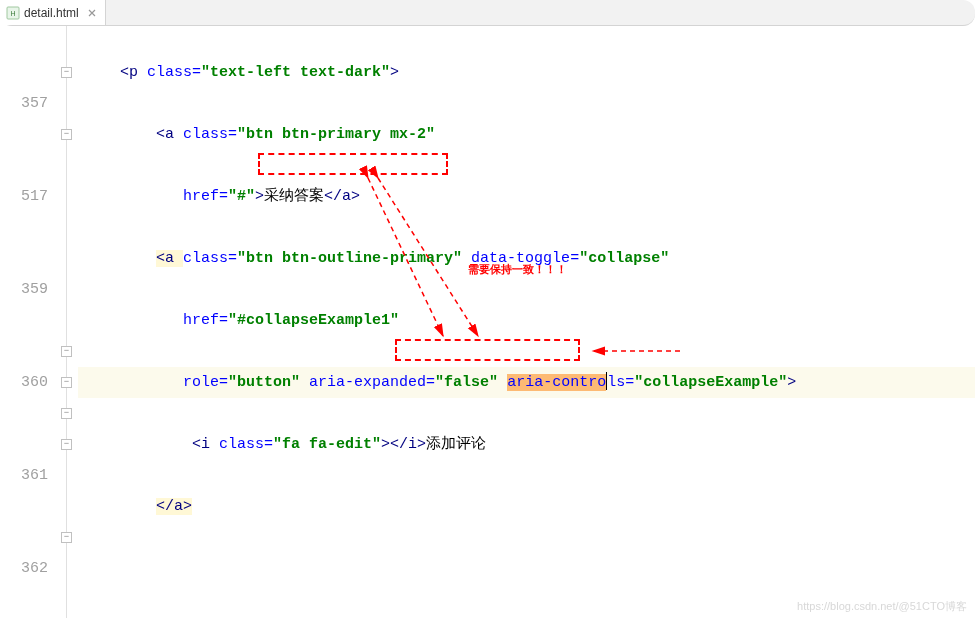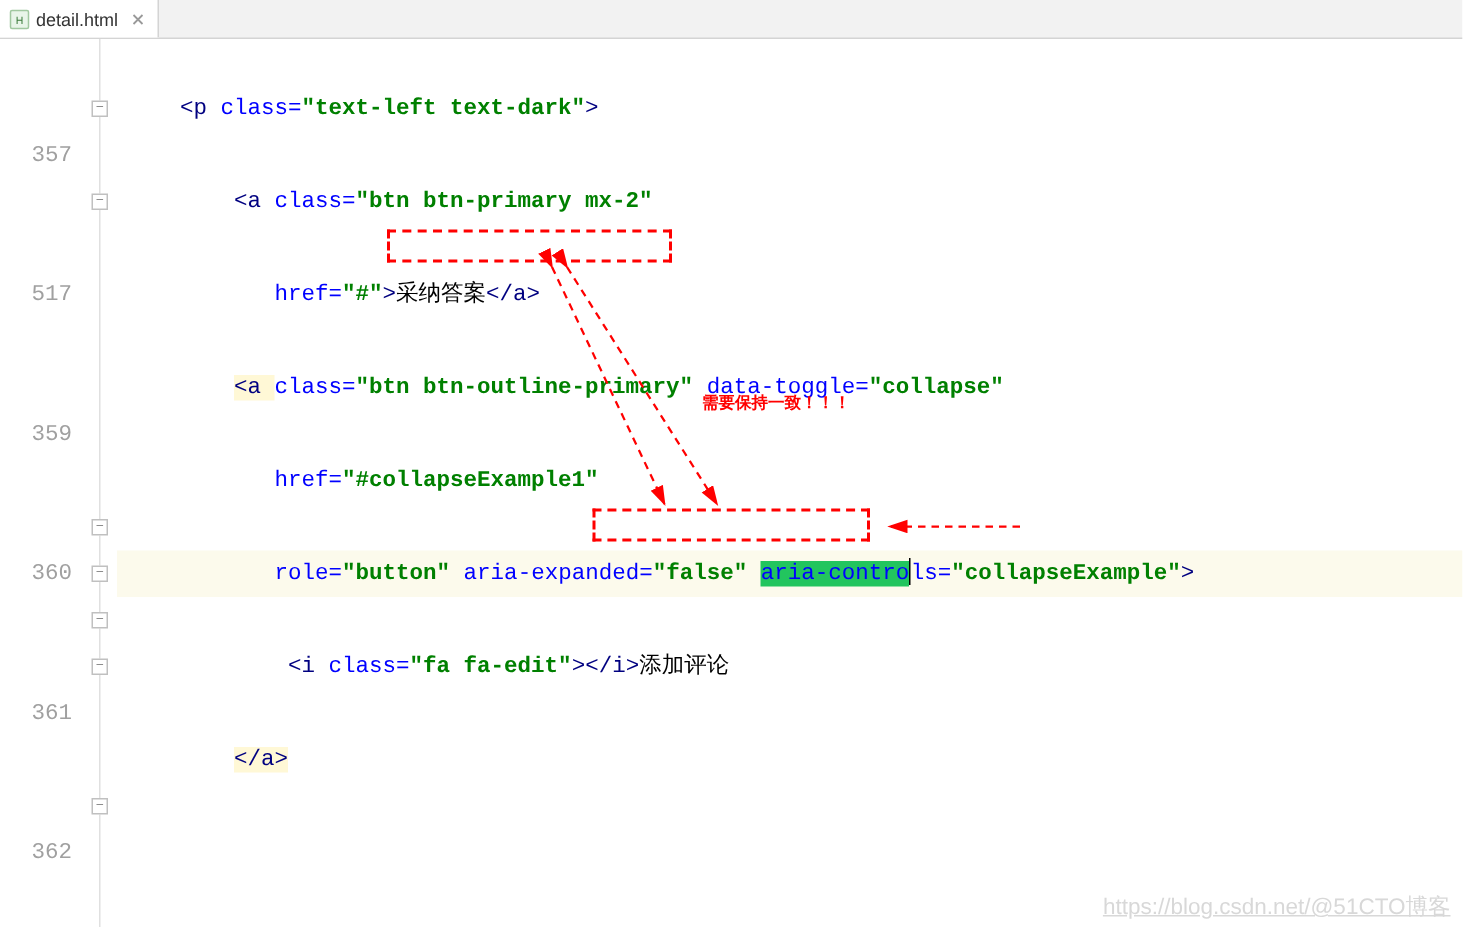--- a/index.html
+++ b/index.html
@@ -12,20 +12,21 @@
     height: 618px;
     overflow: hidden;
     position: relative;
   }
   .tab-bar {
     height: 26px;
     background: #f2f2f2;
     border-bottom: 1px solid #d4d4d4;
     display: flex;
     align-items: stretch;
+    border-radius: 12px;
   }
   .tab {
     display: flex;
     align-items: center;
     background: #ffffff;
     border-right: 1px solid #d4d4d4;
     padding: 0 8px 0 6px;
     font-size: 12px;
     gap: 4px;
     font-family: Arial, sans-serif;
@@ -97,21 +98,21 @@
   .text-content { color: #000; text-align: right; }
   .caret {
     display: inline-block;
     width: 0;
     border-left: 1px solid #000;
     height: 18px;
     vertical-align: middle;
     position: relative;
     top: -1px;
   }
-  .sel { background: #22c55e; }
+  .sel { background: #fdba74; }
   .red-box {
     position: absolute;
     border: 2px dashed #ff0000;
     pointer-events: none;
   }
   .red-annot {
     position: absolute;
     color: #ff0000;
     font-family: "Microsoft YaHei", Arial, sans-serif;
     font-weight: bold;
@@ -122,24 +123,23 @@
   .arrow-svg {
     position: absolute;
     pointer-events: none;
     overflow: visible;
   }
   .watermark {
     position: absolute;
     right: 8px;
     bottom: 4px;
     font-family: Arial, sans-serif;
-    font-size: 15px;
+    font-size: 11px;
     color: #d8d8d8;
     pointer-events: none;
-    text-decoration: underline;
   }
 </style>
 </head>
 <body>
 
 <div class="tab-bar">
   <div class="tab">
     <span class="file-icon">
       <svg width="14" height="14" viewBox="0 0 14 14">
           <rect x="1" y="1" width="12" height="12" rx="1" fill="#e8f5e9" stroke="#a0c8a0"></rect>

